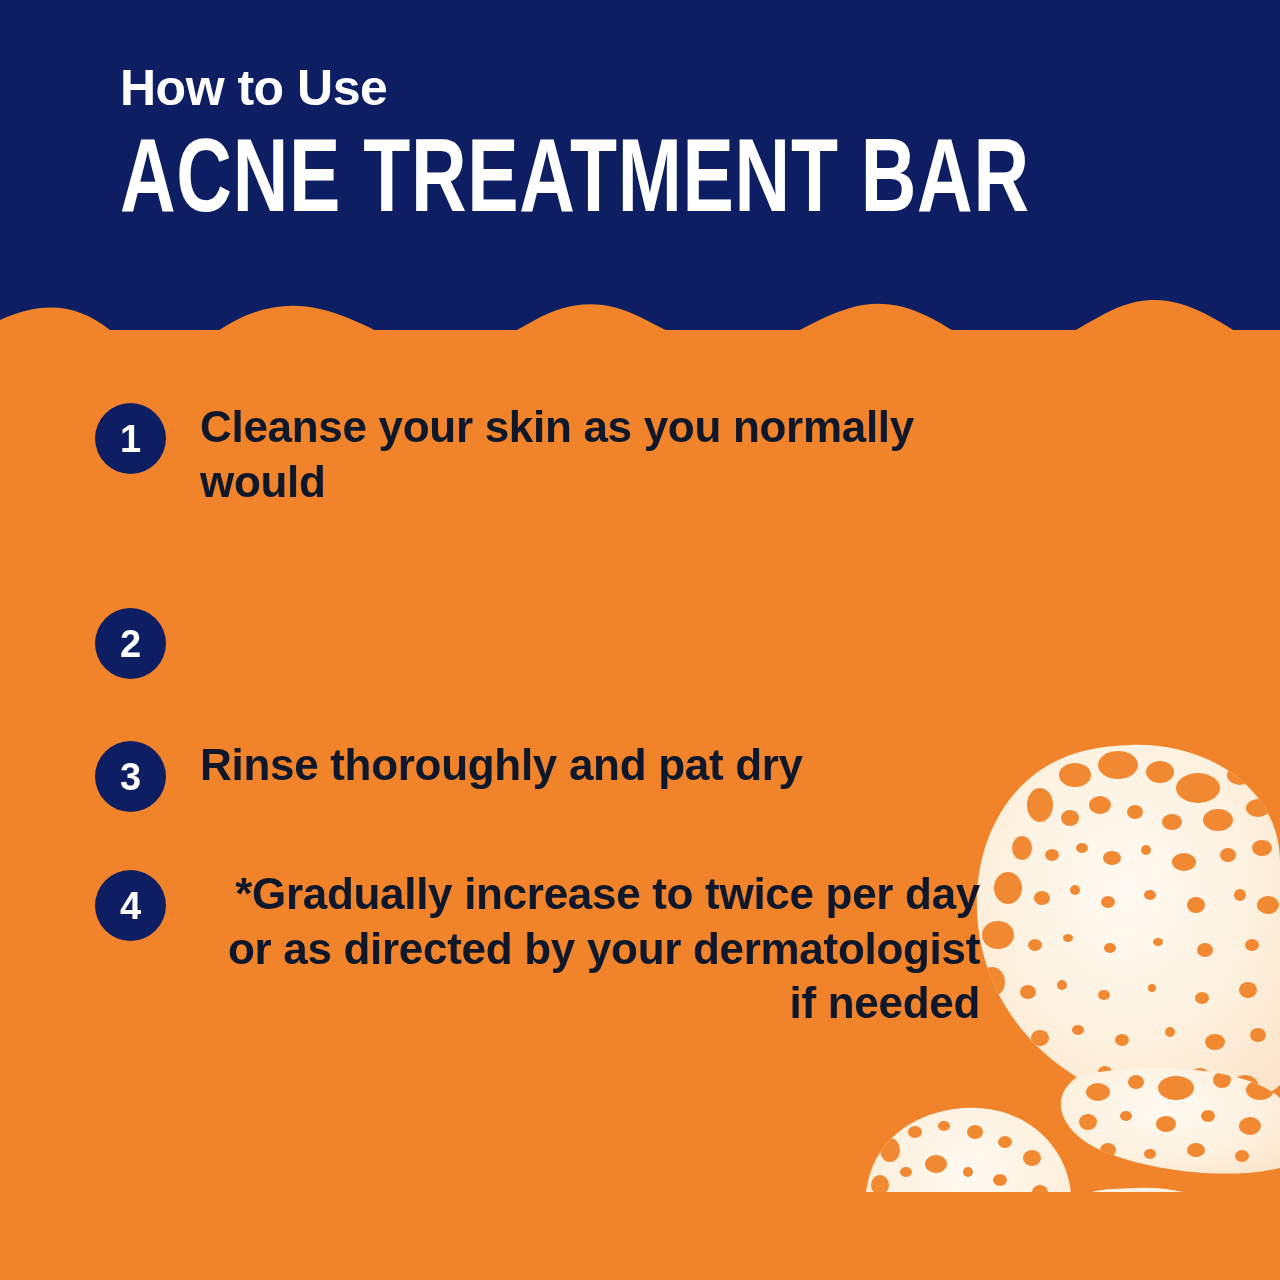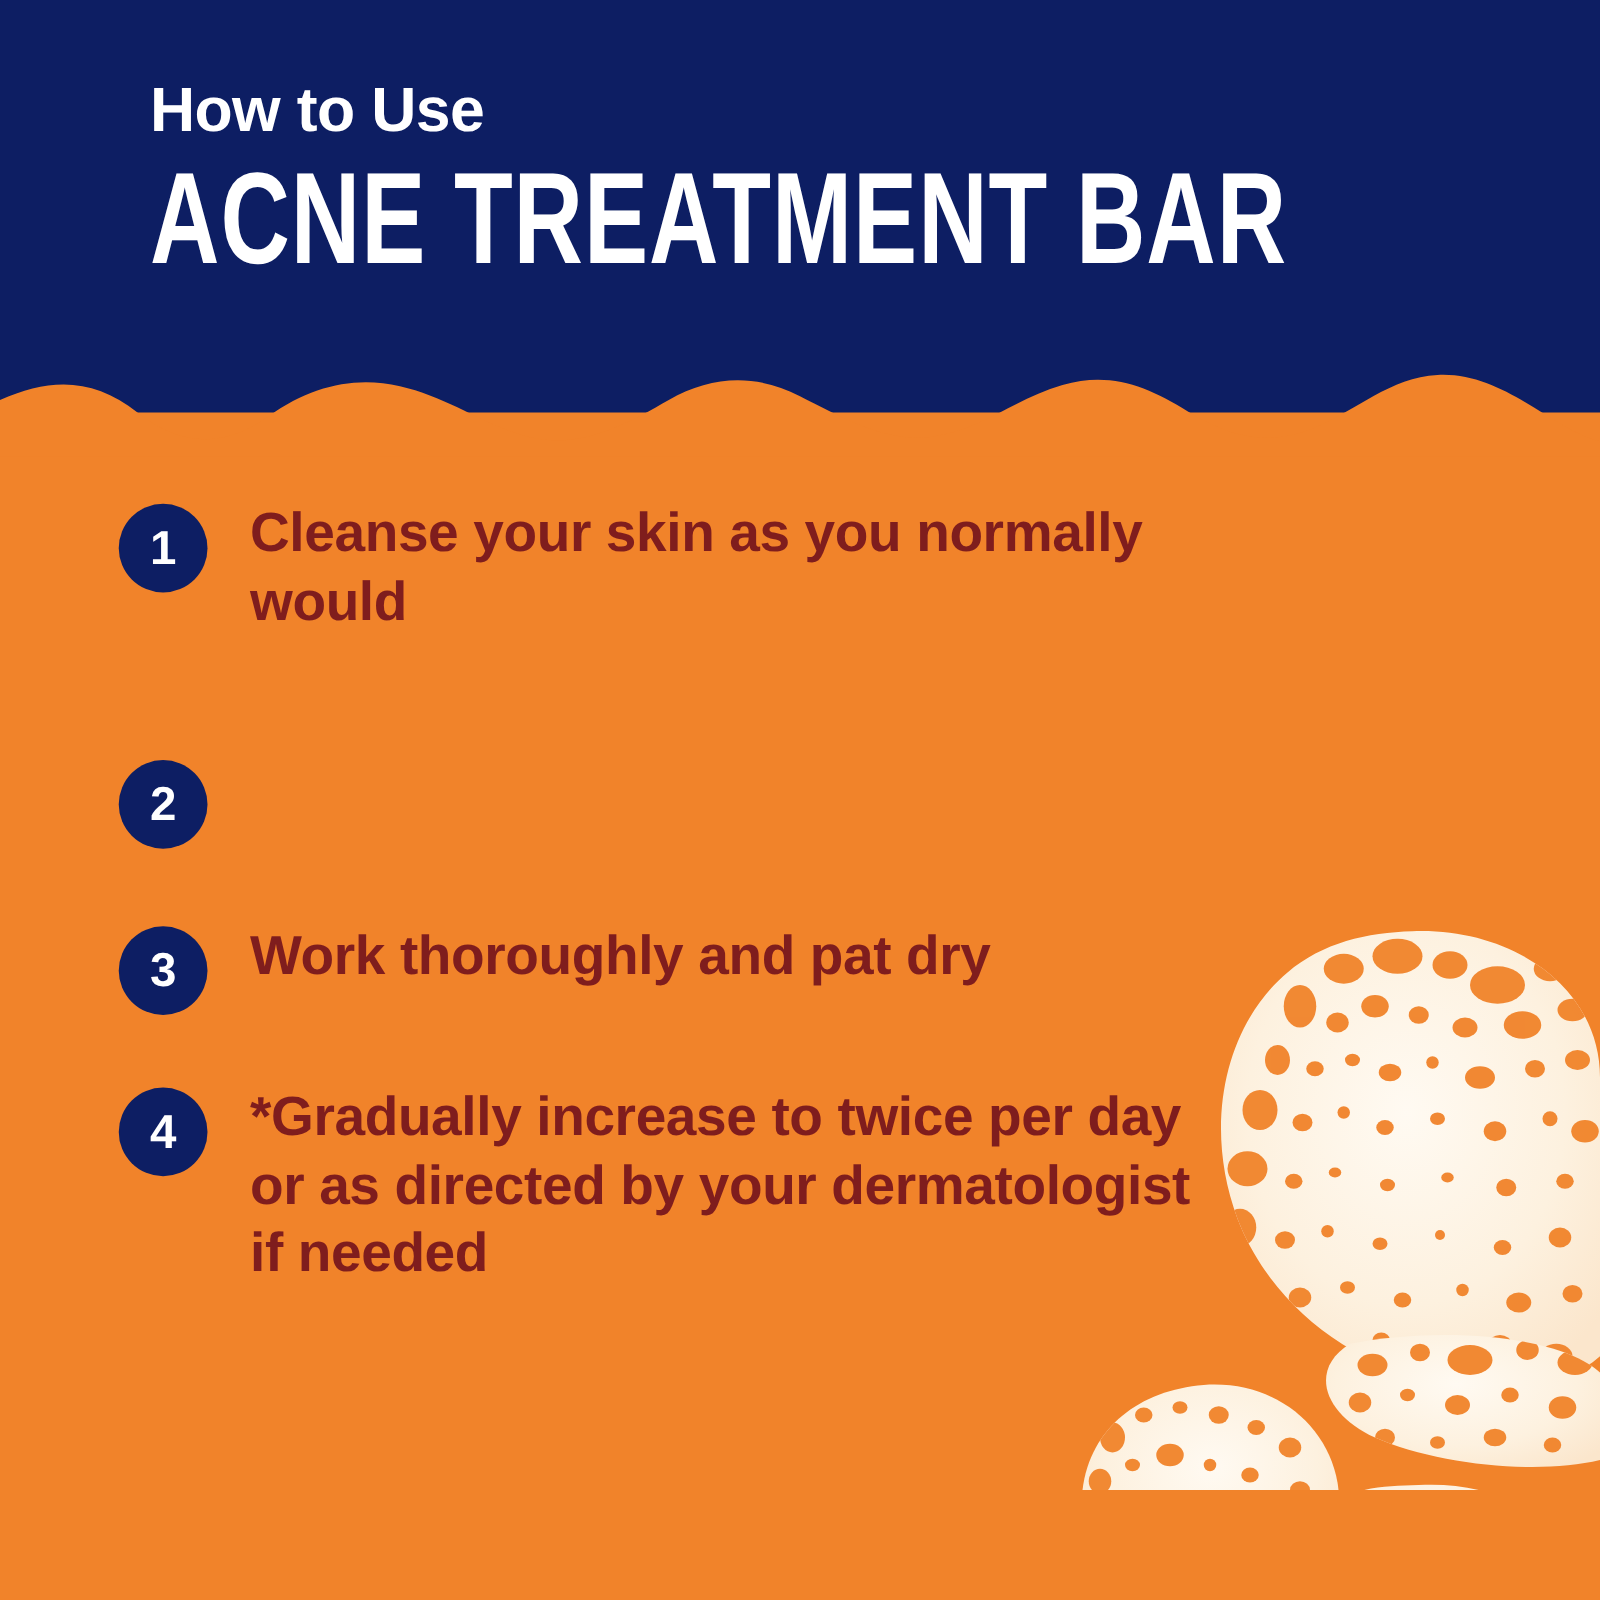--- a/index.html
+++ b/index.html
@@ -90,28 +90,28 @@
     font-size:38px;
     font-weight:bold;
     display:flex;
     align-items:center;
     justify-content:center;
     margin-top:3px;
     line-height:1;
   }
   .step-text {
     margin-left:34px;
-    color:#7f1d1d;
+    color:#0f172a;
     font-size:44px;
     font-weight:bold;
     line-height:1.24;
     letter-spacing:-0.3px;
     max-width:780px;
   }
-  .step-sub { display:block; }
+  .step-sub { display:block;text-align:right; }
 
   
   .foam-layer {
     position:absolute;
     left:0; top:0;
     width:1280px; height:1280px;
     z-index:3;
     pointer-events:none;
   }
 </style>
@@ -333,21 +333,21 @@
       </div>
     </div>
 
     <div class="step step-2">
       <div class="badge">2</div>
     </div>
 
     <div class="step step-3">
       <div class="badge">3</div>
       <div class="step-text">
-        <span>Work thoroughly and pat dry</span>
+        <span>Rinse thoroughly and pat dry</span>
       </div>
     </div>
 
     <div class="step step-4">
       <div class="badge">4</div>
       <div class="step-text">
         <span class="step-sub">*Gradually increase to twice per day or as directed by your dermatologist if needed</span>
       </div>
     </div>
 

